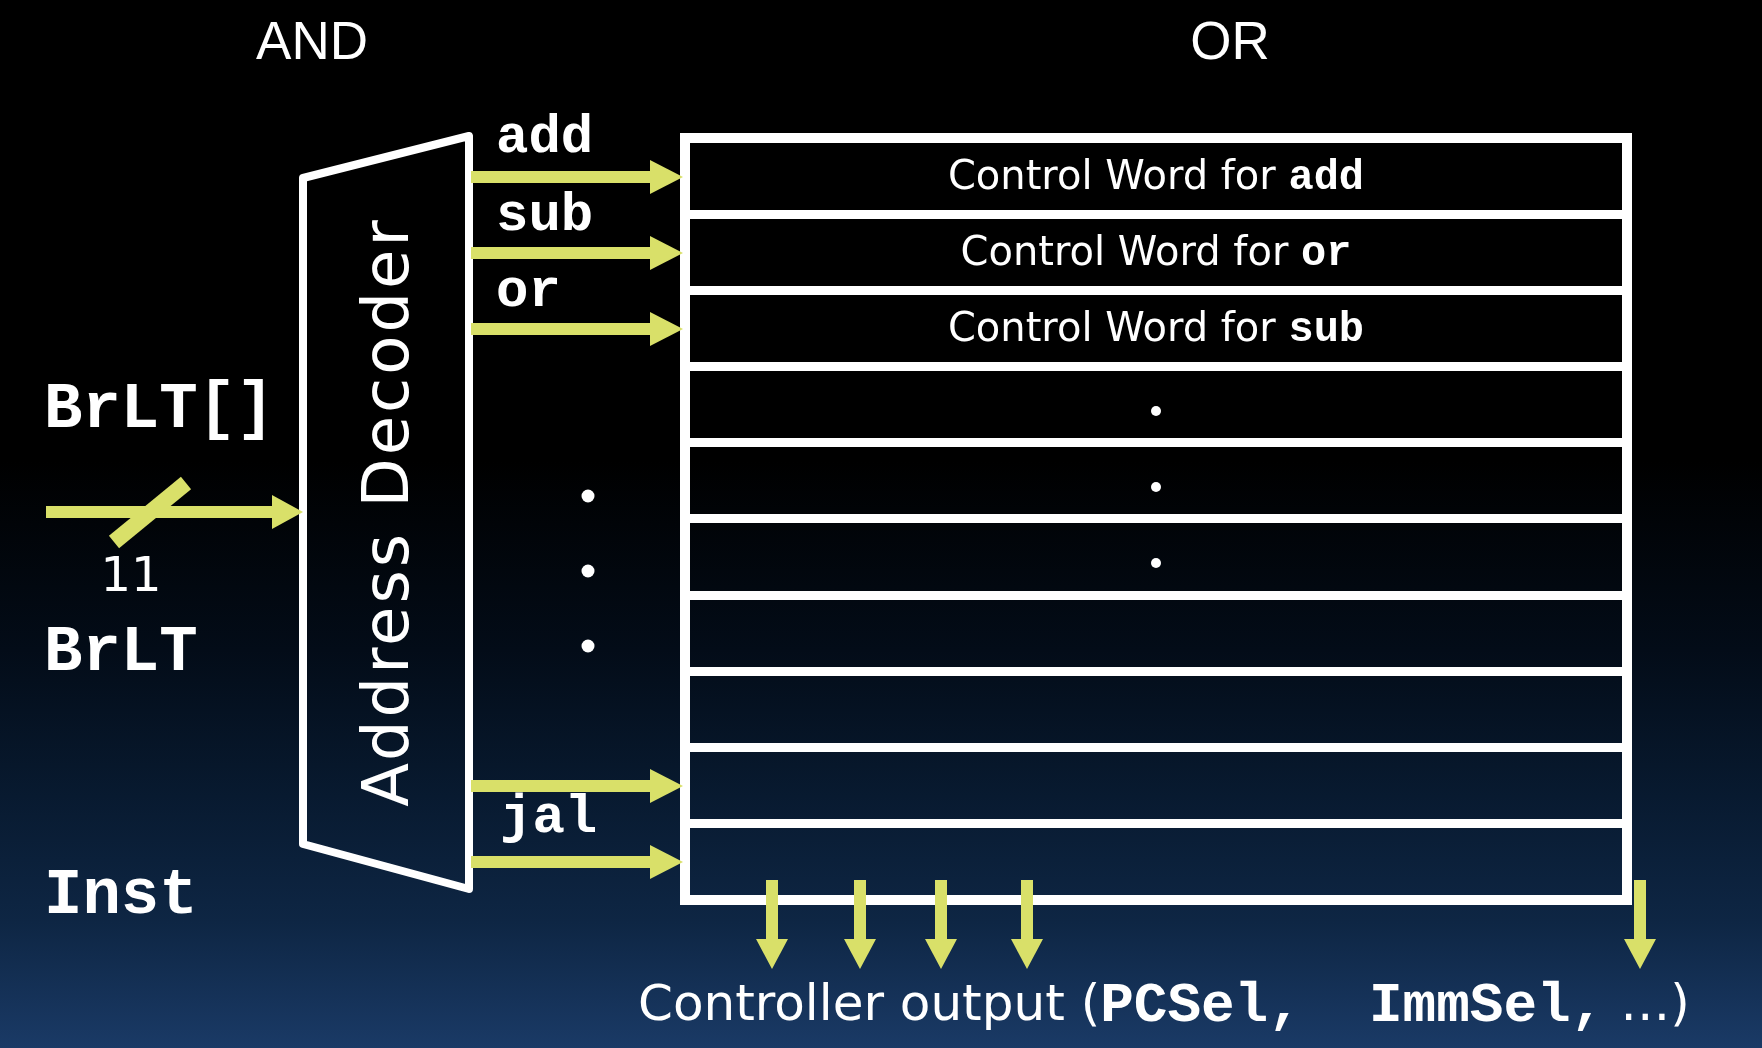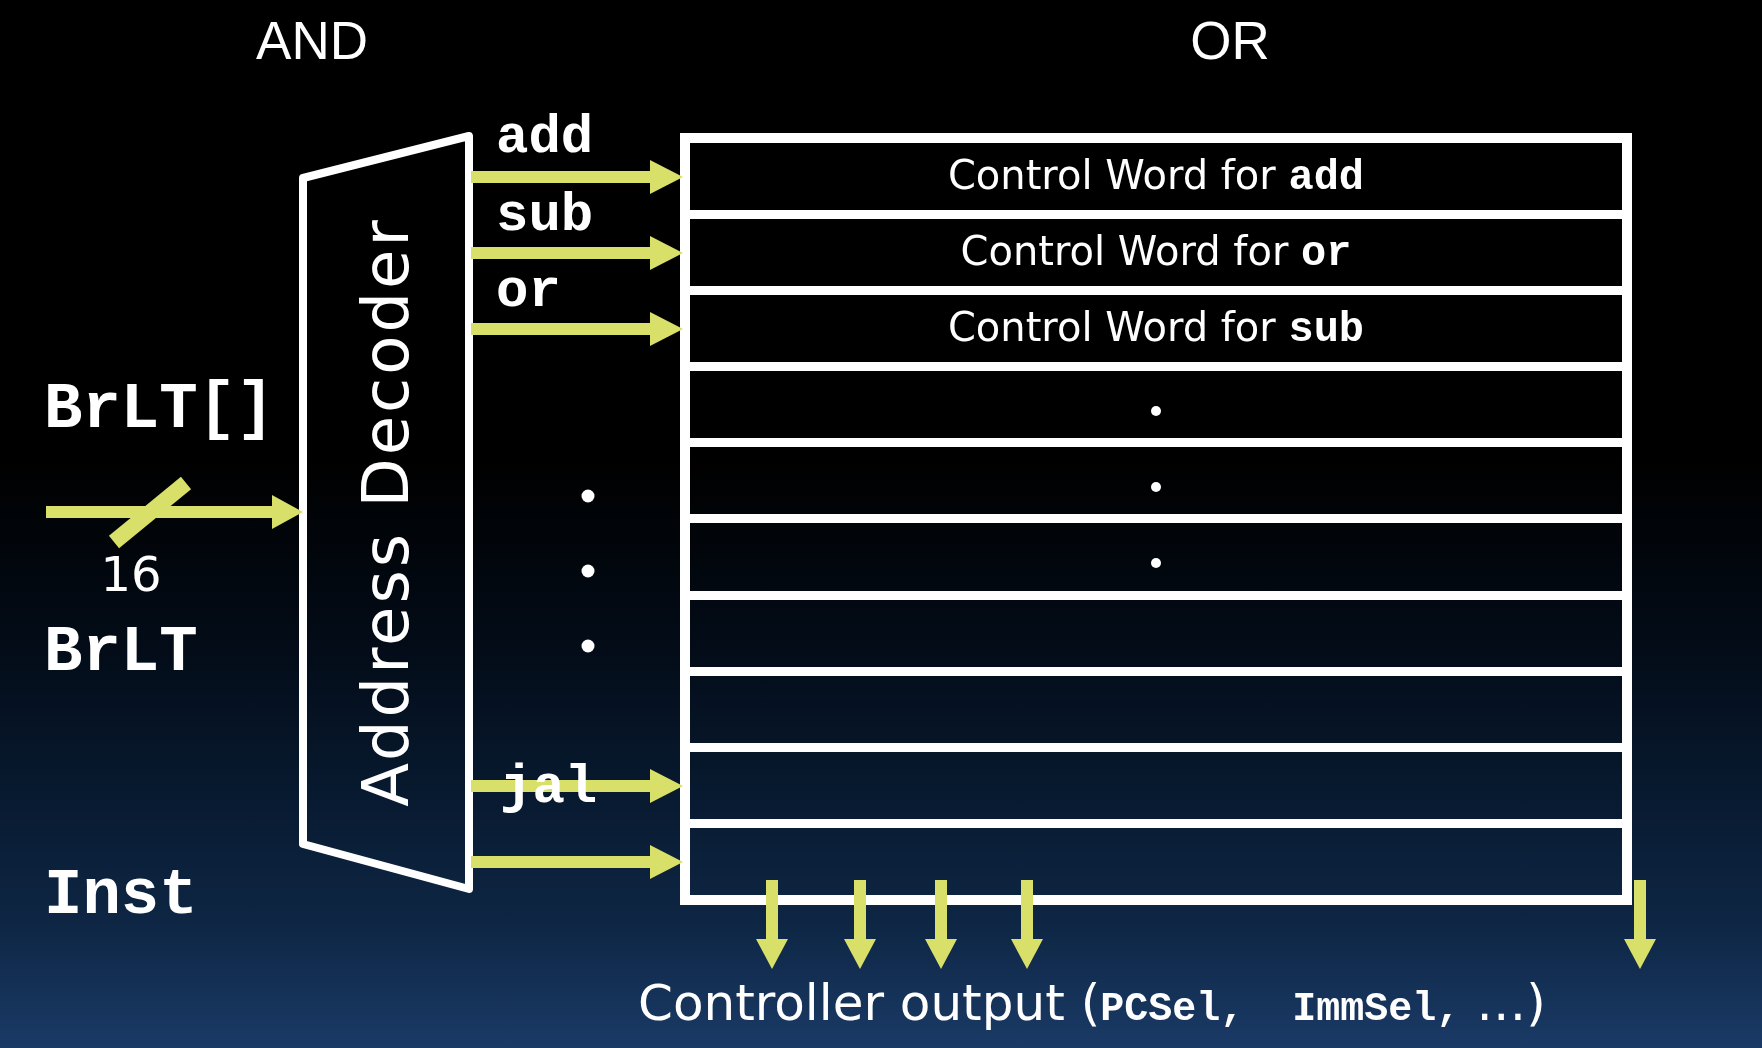--- a/index.html
+++ b/index.html
@@ -55,24 +55,24 @@
     width:10px;height:10px;border-radius:50%;
     background:#fff;transform:translateY(6px);
   }
   .side-dot{
     width:13px;height:13px;border-radius:50%;
     background:#fff;transform:translate(-50%,-50%);
   }
   
   .caption{
     left:638px;top:974px;
-    display:flex;align-items:flex-end;white-space:pre;color:#fff;
+    display:flex;align-items:flex-start;white-space:pre;color:#fff;
   }
   .cap-sans{font-family:"DejaVu Sans",sans-serif;font-size:50px;}
-  .cap-mono{font-family:"Liberation Mono",monospace;font-weight:bold;font-size:40px;}
+  .cap-mono{font-family:"Liberation Mono",monospace;font-weight:bold;font-size:56px;}
   
   #overlay{left:0;top:0;pointer-events:none;}
   .wire{stroke:var(--arrow);}
   .head{fill:var(--arrow);}
   .outline{stroke:var(--line);fill:none;}
 </style>
 </head>
 <body>
 
 <div id="canvas">
@@ -158,28 +158,28 @@
 
   <div class="abs title" style="left:312px;top:10px;">AND</div>
   <div class="abs title" style="left:1230px;top:10px;">OR</div>
 
   <div class="abs mono sig-list">
     <div>BrLT[]</div>
     <div>BrLT</div>
     <div>Inst</div>
   </div>
 
-  <div class="abs bus-width">16</div>
+  <div class="abs bus-width">11</div>
 
   <div class="abs decoder-label">Address Decoder</div>
 
   <div class="abs mono opcode" style="left:496px;top:110px;">add</div>
   <div class="abs mono opcode" style="left:496px;top:188px;">sub</div>
   <div class="abs mono opcode" style="left:496px;top:264px;">or</div>
-  <div class="abs mono opcode" style="left:500px;top:760px;">jal</div>
+  <div class="abs mono opcode" style="left:500px;top:790px;">jal</div>
 
   <div class="abs side-dot" style="left:588px;top:496px;"></div>
   <div class="abs side-dot" style="left:588px;top:571px;"></div>
   <div class="abs side-dot" style="left:588px;top:646px;"></div>
 
   <div class="abs caption">
     <span class="cap-sans">Controller output (</span>
     <span class="cap-mono">PCSel,  ImmSel,</span>
     <span class="cap-sans"> …)</span>
   </div>

